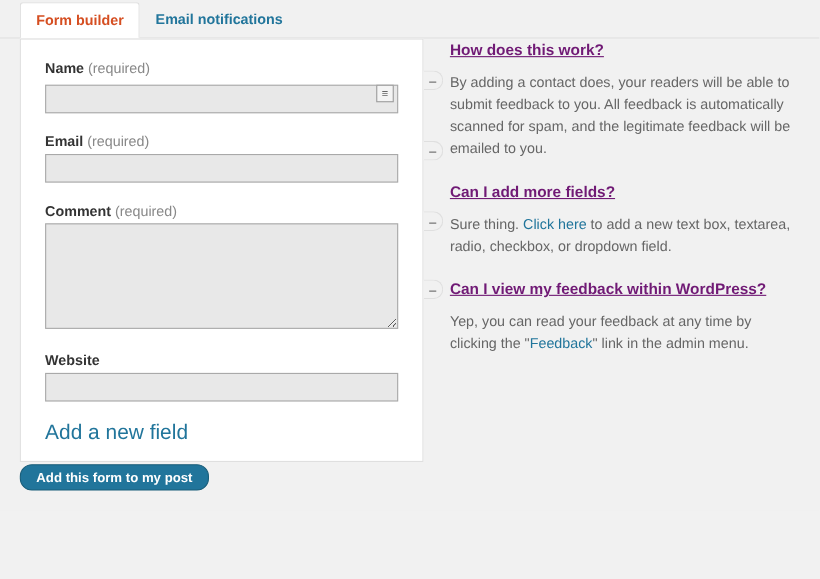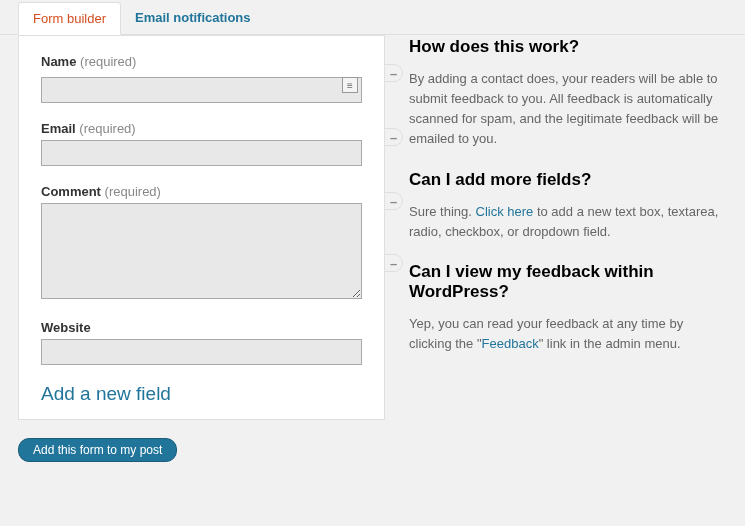--- a/index.html
+++ b/index.html
@@ -30,20 +30,21 @@
     cursor: pointer;
     margin-top: 2px;
   }
   .tab.active {
     background: #fff;
     border: 1px solid #dfdfdf;
     border-bottom: 1px solid #fff;
     border-radius: 3px 3px 0 0;
     color: #d54e21;
     margin-bottom: -1px;
+    font-weight: bold;
   }
   .tab:not(.active) {
     color: #21759b;
     font-weight: bold;
   }
   h2.title {
     font-family: Georgia, serif;
     font-weight: normal;
     font-size: 22px;
     color: #464646;
@@ -120,41 +121,42 @@
   .handle.h1 { top: 28px; }
   .handle.h2 { top: 92px; }
   .handle.h3 { top: 156px; }
   .handle.h4 { top: 218px; }
   .side {
     flex: 1;
     color: #555;
     padding-top: 2px;
   }
   .side h4 {
-    font-size: 17px;
-    font-weight: bold;
-    color: #000000;
+    font-size: 14px;
+    font-weight: bold;
+    color: #701a75;
     margin: 0 0 12px 0;
+    text-decoration: underline;
   }
   .side p {
     margin: 0 0 20px 0;
     line-height: 1.55;
     color: #666;
   }
   .side a { color: #21759b; text-decoration: none; cursor: pointer; }
   .btn {
     display: inline-block;
     background: #21759b;
     color: #fff;
     border: 1px solid #1a5e7a;
     border-radius: 11px;
     padding: 4px 14px;
     font-size: 12px;
-    font-weight: normal;
-    margin-top: 18px;
+    font-weight: bold;
+    margin-top: 2px;
     cursor: pointer;
   }
 </style>
 </head>
 <body>
 
 <div class="wrap">
   <div class="tabs">
     <div class="tab active">Form builder</div>
     <div class="tab">Email notifications</div>

